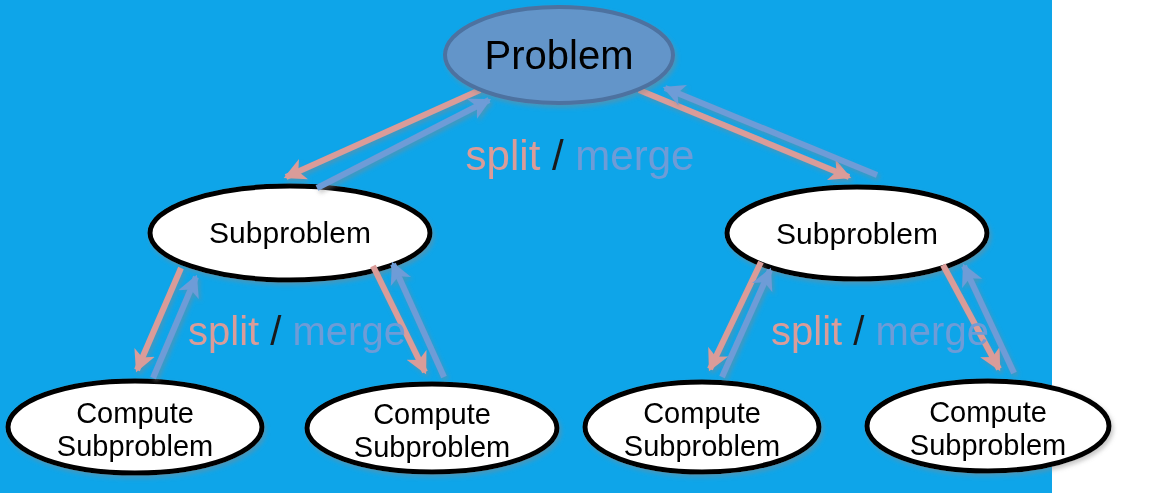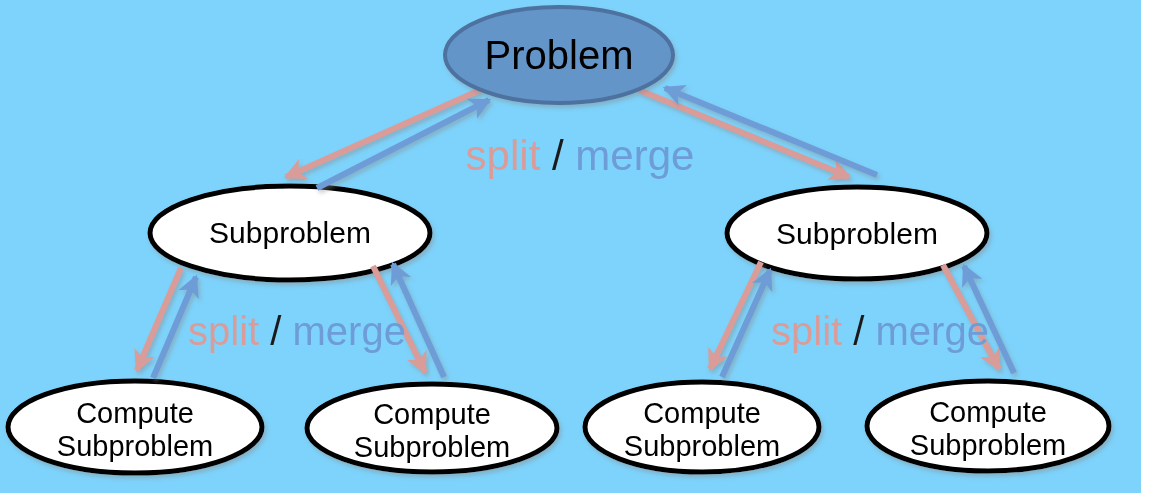--- a/index.html
+++ b/index.html
@@ -6,23 +6,23 @@
     margin: 0;
     padding: 0;
     background: #ffffff;
     width: 1150px;
     height: 493px;
     overflow: hidden;
     font-family: "Liberation Sans", sans-serif;
   }
   .stage {
     position: relative;
-    width: 1141px;
+    width: 1052px;
     height: 493px;
-    background: #7dd3fc;
+    background: #0ea5e9;
   }
   svg { display: block; }
   .node-label {
     font-family: "Liberation Sans", sans-serif;
     fill: #000000;
   }
   .root-label    { font-size: 40px; }
   .sub-label     { font-size: 30px; }
   .compute-label { font-size: 29px; }
   .edge-label    { font-family: "Liberation Sans", sans-serif; }

